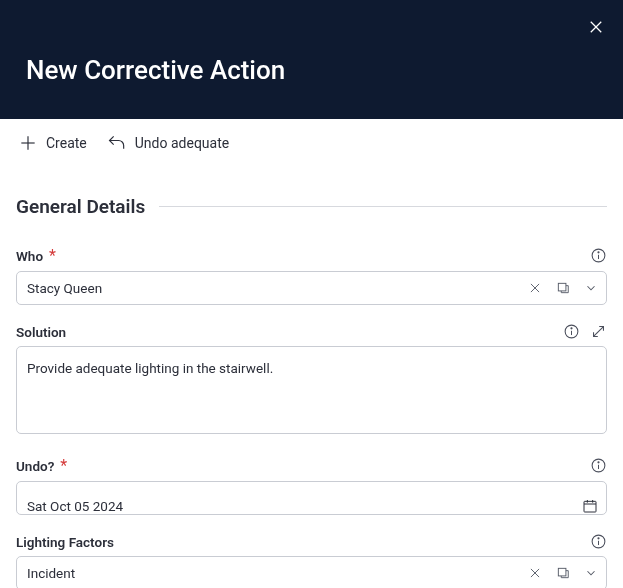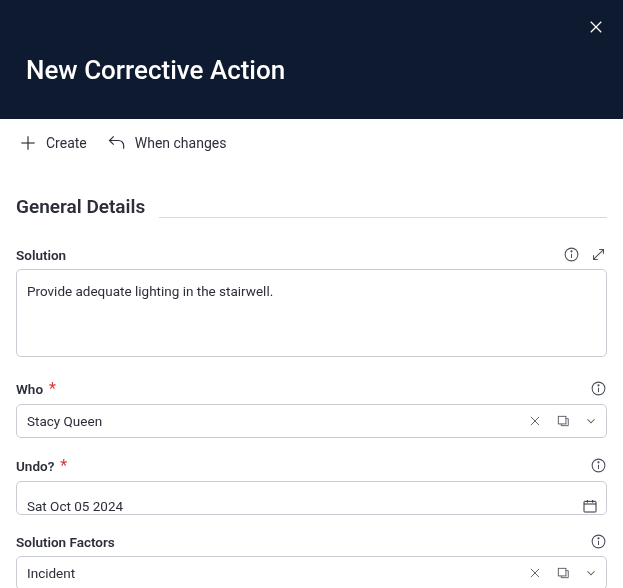--- a/index.html
+++ b/index.html
@@ -46,21 +46,21 @@
     align-items: center;
     gap: 8px;
     cursor: pointer;
   }
   .toolbar-btn .icon { color: #2c2f3a; }
   .content {
     padding: 0 16px 16px 16px;
   }
   .section-heading {
     display: flex;
-    align-items: flex-end;
+    align-items: center;
     gap: 14px;
     margin-top: 28px;
     margin-bottom: 28px;
   }
   .section-heading h2 {
     font-size: 19px;
     font-weight: 600;
     color: #2c2f3a;
   }
   .section-heading .rule {
@@ -160,52 +160,29 @@
     </span>
     <span>Create</span>
   </div>
   <div class="toolbar-btn">
     <span class="icon">
       <svg width="20" height="20" viewBox="0 0 24 24" fill="none" stroke="currentColor" stroke-width="1.4">
         <path d="M8 4 L3 9 L8 14"></path>
         <path d="M3 9 H14 a6 6 0 0 1 6 6 v4"></path>
       </svg>
     </span>
-    <span>When changes</span>
+    <span>Undo adequate</span>
   </div>
 </div>
 
 <div class="content">
 
   <div class="section-heading">
     <h2>General Details</h2>
     <div class="rule"></div>
-  </div>
-
-  <div class="field">
-    <div class="field-label-row">
-      <div class="field-label">Solution</div>
-      <div class="field-icons">
-        <span class="icon-btn">
-          <svg width="17" height="17" viewBox="0 0 24 24" fill="none" stroke="currentColor" stroke-width="1.5">
-              <circle cx="12" cy="12" r="9"></circle>
-              <line x1="12" y1="11" x2="12" y2="17"></line>
-              <circle cx="12" cy="7.5" r="0.8" fill="currentColor"></circle>
-            </svg>
-        </span>
-        <span class="icon-btn">
-          <svg width="17" height="17" viewBox="0 0 24 24" fill="none" stroke="currentColor" stroke-width="1.5">
-              <line x1="5" y1="19" x2="19" y2="5"></line>
-              <polyline points="13,5 19,5 19,11"></polyline>
-              <polyline points="11,19 5,19 5,13"></polyline>
-            </svg>
-        </span>
-      </div>
-    </div>
-    <textarea class="textarea" style="">Provide adequate lighting in the stairwell.</textarea>
   </div>
 
   <div class="field">
     <div class="field-label-row">
       <div>
         <span class="field-label">Who</span>
         <span class="req">*</span>
       </div>
       <div class="field-icons">
         <span class="icon-btn">
@@ -232,20 +209,43 @@
               <polyline points="17,8 21,8 21,20 9,20 9,17"></polyline>
             </svg>
         </span>
         <span class="icon-btn">
           <svg width="14" height="14" viewBox="0 0 24 24" fill="none" stroke="currentColor" stroke-width="1.8">
               <polyline points="6,9 12,15 18,9"></polyline>
             </svg>
         </span>
       </span>
     </div>
+  </div>
+
+  <div class="field">
+    <div class="field-label-row">
+      <div class="field-label">Solution</div>
+      <div class="field-icons">
+        <span class="icon-btn">
+          <svg width="17" height="17" viewBox="0 0 24 24" fill="none" stroke="currentColor" stroke-width="1.5">
+              <circle cx="12" cy="12" r="9"></circle>
+              <line x1="12" y1="11" x2="12" y2="17"></line>
+              <circle cx="12" cy="7.5" r="0.8" fill="currentColor"></circle>
+            </svg>
+        </span>
+        <span class="icon-btn">
+          <svg width="17" height="17" viewBox="0 0 24 24" fill="none" stroke="currentColor" stroke-width="1.5">
+              <line x1="5" y1="19" x2="19" y2="5"></line>
+              <polyline points="13,5 19,5 19,11"></polyline>
+              <polyline points="11,19 5,19 5,13"></polyline>
+            </svg>
+        </span>
+      </div>
+    </div>
+    <textarea class="textarea" style="">Provide adequate lighting in the stairwell.</textarea>
   </div>
 
   <div class="field">
     <div class="field-label-row">
       <div>
         <span class="field-label">Undo?</span>
         <span class="req">*</span>
       </div>
       <div class="field-icons">
         <span class="icon-btn">
@@ -271,21 +271,21 @@
             <line x1="7" y1="17" x2="7" y2="17"></line>
             <line x1="12" y1="17" x2="12" y2="17"></line>
             <line x1="17" y1="17" x2="17" y2="17"></line>
           </svg>
       </span>
     </div>
   </div>
 
   <div class="field">
     <div class="field-label-row">
-      <div class="field-label">Solution Factors</div>
+      <div class="field-label">Lighting Factors</div>
       <div class="field-icons">
         <span class="icon-btn">
           <svg width="17" height="17" viewBox="0 0 24 24" fill="none" stroke="currentColor" stroke-width="1.5">
               <circle cx="12" cy="12" r="9"></circle>
               <line x1="12" y1="11" x2="12" y2="17"></line>
               <circle cx="12" cy="7.5" r="0.8" fill="currentColor"></circle>
             </svg>
         </span>
       </div>
     </div>

